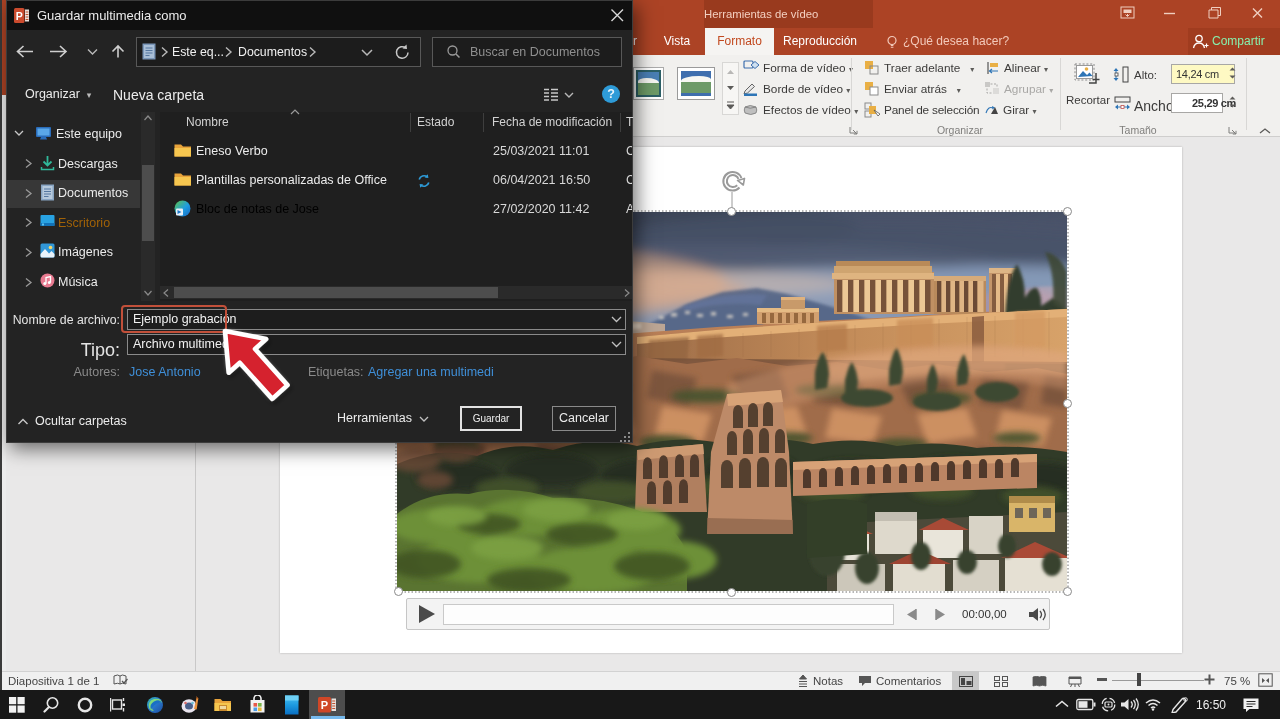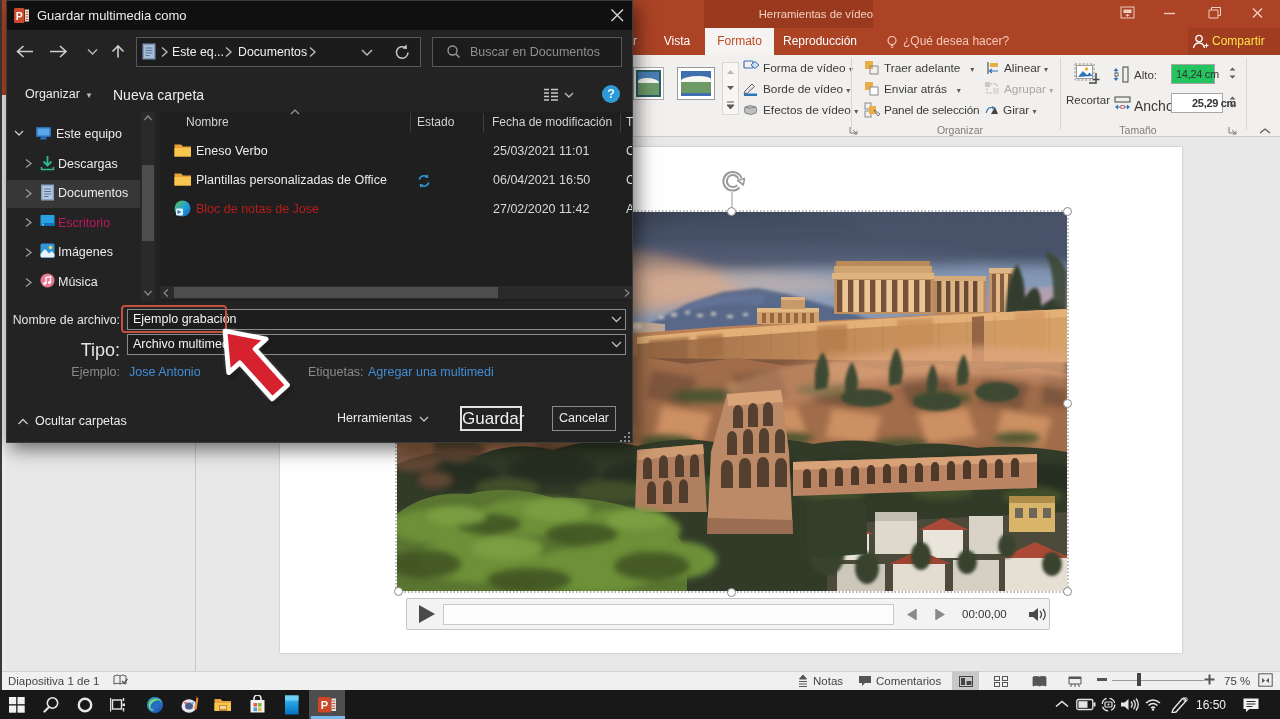--- a/index.html
+++ b/index.html
@@ -6,21 +6,21 @@
   body{width:1280px;height:719px;overflow:hidden;position:relative;
        font-family:"Liberation Sans", sans-serif;background:#e9e8e8;}
   .abs{position:absolute;}
 </style>
 </head>
 <body>
 
 <div class="abs" style="left:0;top:0;width:1280px;height:28px;background:#ac4325;"></div>
 
 <div class="abs" style="left:704px;top:0;width:169px;height:28px;background:#993a1e;"></div>
-<div class="abs" style="left:704px;top:8px;width:169px;height:14px;font-size:11.3px;color:#f3cfc0;text-align:right;">Herramientas de vídeo</div>
+<div class="abs" style="left:704px;top:8px;width:169px;height:14px;font-size:11.3px;color:#f3cfc0;text-align:left;">Herramientas de vídeo</div>
 
 <svg id="winctl" class="abs" style="left:1102px;top:0;" width="180" height="28" viewBox="0 0 180 28">
   <g stroke="#f0cfc0" fill="none" stroke-width="1">
     <rect x="19" y="7" width="13" height="11"></rect>
     <rect x="21.5" y="9.5" width="8" height="3.5" fill="#f0cfc0" stroke="none"></rect>
     <path d="M25.5 14 l0 2 M23.5 14.5 l2 2 2 -2" stroke-width="1"></path>
     <path d="M62 13.5 h11" stroke-width="1.4"></path>
     <path d="M107 10 h9 v8 h-9 z M109.5 10 v-2.5 h9 v8 h-2.5"></path>
     <path d="M151 8.5 l9 9 M160 8.5 l-9 9" stroke-width="1.4"></path>
   </g>
@@ -29,21 +29,21 @@
 <div class="abs" style="left:0;top:28px;width:1280px;height:27px;background:#ac4325;"></div>
 <div class="abs" style="left:633px;top:34px;color:#fff;font-size:12px;">r</div>
 <div class="abs" style="left:645px;top:28px;width:64px;height:27px;line-height:27px;text-align:center;color:#fff;font-size:12px;">Vista</div>
 <div class="abs" style="left:705px;top:28px;width:69px;height:27px;background:#f5f4f2;line-height:27px;text-align:center;color:#c2491f;font-size:12px;">Formato</div>
 <div class="abs" style="left:774px;top:28px;width:92px;height:27px;line-height:27px;text-align:center;color:#fff;font-size:12px;">Reproducción</div>
 <svg class="abs" style="left:886px;top:35px;" width="12" height="15">
     <circle cx="6" cy="5.5" r="4" fill="none" stroke="#f3cabb" stroke-width="1.2"></circle>
     <path d="M4.8 10.5 h2.6 M4.8 12.3 h2.6" stroke="#f3cabb" stroke-width="1.1"></path>
   </svg>
 <div class="abs" style="left:903px;top:28px;width:200px;height:27px;line-height:27px;color:#f3cabb;font-size:12px;">¿Qué desea hacer?</div>
-<div class="abs" style="left:1188px;top:28px;width:92px;height:27px;background:#a03c1f;line-height:27px;color:#fde047;font-size:12px;"><span style="margin-left:24px;">Compartir</span></div>
+<div class="abs" style="left:1188px;top:28px;width:92px;height:27px;background:#a03c1f;line-height:27px;color:#86efac;font-size:12px;"><span style="margin-left:24px;">Compartir</span></div>
 <svg class="abs" style="left:1192px;top:33px;" width="17" height="17">
   <circle cx="7" cy="5.5" r="3.2" fill="none" stroke="#fff" stroke-width="1.3"></circle>
   <path d="M1.5 15 q1 -5 5.5 -5 q4.5 0 5.5 5" fill="none" stroke="#fff" stroke-width="1.3"></path>
   <path d="M12.5 12.5 h4 M14.5 10.5 v4" stroke="#fff" stroke-width="1.2"></path>
 </svg>
 
 <div class="abs" style="left:0;top:55px;width:1280px;height:81px;background:#f1f0ee;border-bottom:1px solid #cfcecd;"></div>
 <div id="ribbon">
 
   <div class="abs" style="left:633px;top:67px;width:31px;height:33px;background:#fff;border:1px solid #ababab;box-sizing:border-box;">
@@ -136,21 +136,21 @@
     <path d="M23 14 v7 h-7 M19.5 17.5 h7 M23 11 v3.5" stroke="#444" stroke-width="1.5" fill="none"></path>
   </svg>
   <div class="abs" style="left:1064px;top:94px;width:48px;text-align:center;font-size:11.5px;color:#3b3a39;">Recortar</div>
   <svg class="abs" style="left:1112px;top:66px;" width="20" height="17">
     <path d="M4 2 l2.5 3 h-5 z M4 15 l2.5 -3 h-5 z" fill="#2e75b6"></path>
     <path d="M4 5 v7" stroke="#2e75b6"></path>
     <rect x="3" y="7" width="3" height="3" fill="#fff" stroke="#444" stroke-width="0.8"></rect>
     <rect x="11" y="1" width="5" height="15" fill="none" stroke="#444"></rect>
   </svg>
   <div class="abs" style="left:1134px;top:69px;font-size:11.5px;color:#3b3a39;">Alto:</div>
-  <div class="abs" style="left:1171px;top:64px;width:44px;height:20px;background:#22c55e;border:1px solid #a8a7a5;box-sizing:border-box;font-size:11px;letter-spacing:-0.3px;white-space:nowrap;color:#333;line-height:18px;"><span style="margin-left:4px;">14,24 cm</span></div>
+  <div class="abs" style="left:1171px;top:64px;width:64px;height:20px;background:#fef9c3;border:1px solid #a8a7a5;box-sizing:border-box;font-size:11px;letter-spacing:-0.3px;white-space:nowrap;color:#333;line-height:18px;"><span style="margin-left:4px;">14,24 cm</span></div>
   <svg class="abs" style="left:1228px;top:66px;" width="9" height="15">
     <path d="M1.5 4.5 l3 -3 3 3 z M1.5 9.5 l3 3 3 -3 z" fill="#5c5b59"></path>
   </svg>
   <svg class="abs" style="left:1112px;top:95px;" width="20" height="17">
     <rect x="3" y="2" width="15" height="5" fill="none" stroke="#444"></rect>
     <path d="M3 12 l3 -2.5 v5 z M18 12 l-3 -2.5 v5 z" fill="#2e75b6"></path>
     <path d="M6 12 h9" stroke="#2e75b6"></path>
     <rect x="9" y="10.5" width="3" height="3" fill="#fff" stroke="#c0504d" stroke-width="0.8"></rect>
   </svg>
   <div class="abs" style="left:1134px;top:98px;font-size:14px;color:#3b3a39;">Ancho:</div>
@@ -868,21 +868,21 @@
   <div class="abs" style="left:58px;top:186px;font-size:12.5px;color:#ececec;">Documentos</div>
 
   <svg class="abs" style="left:24px;top:217px;" width="9" height="11">
       <path d="M2 1.5 l5 4 -5 4" fill="none" stroke="#9a9a9a" stroke-width="1.3"></path>
     </svg>
   <svg class="abs" style="left:40px;top:214px;" width="15" height="15">
     <rect x="0.5" y="1" width="14" height="11" rx="1" fill="#28a2e2"></rect>
     <rect x="0.5" y="9" width="14" height="3" fill="#1272b8"></rect>
     <rect x="2" y="9.5" width="2" height="2" fill="#5ac4f0"></rect>
   </svg>
-  <div class="abs" style="left:58px;top:216px;font-size:12.5px;color:#be185d;">Escritorio</div>
+  <div class="abs" style="left:58px;top:216px;font-size:12.5px;color:#a16207;">Escritorio</div>
 
   <svg class="abs" style="left:24px;top:247px;" width="9" height="11">
       <path d="M2 1.5 l5 4 -5 4" fill="none" stroke="#9a9a9a" stroke-width="1.3"></path>
     </svg>
   <svg class="abs" style="left:40px;top:243px;" width="15" height="15">
     <rect x="0.5" y="0.5" width="14" height="14" rx="1.5" fill="#3196d6"></rect>
     <path d="M0.5 11 l4.5 -5 4 4.5 2.5 -2.5 3 3 v2 a1.5 1.5 0 0 1 -1.5 1.5 h-11 a1.5 1.5 0 0 1 -1.5 -1.5 z" fill="#e8f2fa"></path>
     <circle cx="10.5" cy="4.5" r="1.8" fill="#f5d86a"></circle>
   </svg>
   <div class="abs" style="left:58px;top:245px;font-size:12.5px;color:#ececec;">Imágenes</div>
@@ -934,21 +934,21 @@
         <linearGradient id="bn" x1="0" y1="0" x2="1" y2="1">
           <stop offset="0" stop-color="#5fc345"></stop>
           <stop offset="0.55" stop-color="#1e9de0"></stop>
           <stop offset="1" stop-color="#1565c0"></stop>
         </linearGradient>
       </defs>
     <circle cx="8.5" cy="8.5" r="8" fill="url(#bn)"></circle>
     <rect x="2" y="8.5" width="7" height="7" rx="1" fill="#e8f0f8"></rect>
     <path d="M3.5 10 l4 2 -4 2 z" fill="#1e78c8"></path>
   </svg>
-  <div class="abs" style="left:196px;top:202px;font-size:12.5px;color:#b91c1c;">Bloc de notas de Jose</div>
+  <div class="abs" style="left:196px;top:202px;font-size:12.5px;color:#000000;">Bloc de notas de Jose</div>
   <div class="abs" style="left:493px;top:202px;font-size:12.5px;color:#d8d8d8;">27/02/2020 11:42</div>
   <div class="abs" style="left:626px;top:202px;width:6px;height:16px;overflow:hidden;font-size:12.5px;color:#d8d8d8;">A</div>
 
   <div class="abs" style="left:160px;top:286px;width:472px;height:13px;background:#2a2a2a;"></div>
   <svg class="abs" style="left:162px;top:288px;" width="8" height="10">
       <path d="M6 1.5 l-4 3.5 4 3.5" fill="none" stroke="#8a8a8a" stroke-width="1.2"></path>
     </svg>
   <div class="abs" style="left:174px;top:287px;width:324px;height:11px;background:#4d4d4d;"></div>
   <svg class="abs" style="left:623px;top:288px;" width="8" height="10">
       <path d="M2 1.5 l4 3.5 -4 3.5" fill="none" stroke="#8a8a8a" stroke-width="1.2"></path>
@@ -962,34 +962,34 @@
     </svg>
   <div class="abs" style="left:121px;top:305px;width:106px;height:28px;border:2px solid #c2503a;border-radius:4px;box-sizing:border-box;"></div>
 
   <div class="abs" style="left:0px;top:340px;width:120px;text-align:right;font-size:18px;color:#e4e4e4;">Tipo:</div>
   <div class="abs" style="left:127px;top:334px;width:499px;height:21px;background:#1d1d1d;border:1px solid #8a8a8a;box-sizing:border-box;"></div>
   <div class="abs" style="left:133px;top:337px;font-size:12.5px;color:#f2f2f2;">Archivo multimedi</div>
   <svg class="abs" style="left:610px;top:340px;" width="13" height="9">
       <path d="M2 2 l4.5 4.5 4.5 -4.5" fill="none" stroke="#c0c0c0" stroke-width="1.3"></path>
     </svg>
 
-  <div class="abs" style="left:40px;top:365px;width:80px;text-align:right;font-size:12.5px;color:#8a8a8a;">Ejemplo:</div>
+  <div class="abs" style="left:40px;top:365px;width:80px;text-align:right;font-size:12.5px;color:#8a8a8a;">Autores:</div>
   <div class="abs" style="left:129px;top:365px;font-size:12.5px;color:#3f8fd8;">Jose Antonio</div>
   <div class="abs" style="left:308px;top:365px;font-size:12.5px;color:#8a8a8a;">Etiquetas:</div>
   <div class="abs" style="left:368px;top:365px;font-size:12.5px;color:#3f8fd8;">Agregar una multimedi</div>
 
   <svg class="abs" style="left:17px;top:417px;" width="12" height="9">
       <path d="M1.5 7 l4.5 -4.5 4.5 4.5" fill="none" stroke="#c8c8c8" stroke-width="1.4"></path>
     </svg>
   <div class="abs" style="left:35px;top:414px;font-size:12.5px;color:#ececec;">Ocultar carpetas</div>
   <div class="abs" style="left:337px;top:411px;font-size:12.5px;color:#ececec;">Herramientas</div>
   <svg class="abs" style="left:418px;top:415px;" width="12" height="9">
       <path d="M2 2 l4 4 4 -4" fill="none" stroke="#c0c0c0" stroke-width="1.3"></path>
     </svg>
-  <div class="abs" style="left:460px;top:406px;width:62px;height:25px;border:2px solid #e2e2e2;box-sizing:border-box;text-align:right;font-size:17px;color:#f0f0f0;line-height:21px;">Guardar</div>
+  <div class="abs" style="left:460px;top:406px;width:62px;height:25px;border:2px solid #e2e2e2;box-sizing:border-box;text-align:center;font-size:10px;color:#f0f0f0;line-height:21px;">Guardar</div>
   <div class="abs" style="left:552px;top:406px;width:64px;height:25px;border:1px solid #8a8a8a;box-sizing:border-box;text-align:center;font-size:12.5px;color:#ececec;line-height:23px;">Cancelar</div>
   <svg class="abs" style="left:620px;top:431px;" width="11" height="11">
     <g fill="#8a8a8a">
         <rect x="8" y="1" width="2" height="2"></rect>
         <rect x="8" y="5" width="2" height="2"></rect>
         <rect x="4" y="5" width="2" height="2"></rect>
         <rect x="8" y="9" width="2" height="2"></rect>
         <rect x="4" y="9" width="2" height="2"></rect>
         <rect x="0" y="9" width="2" height="2"></rect>
       </g>

